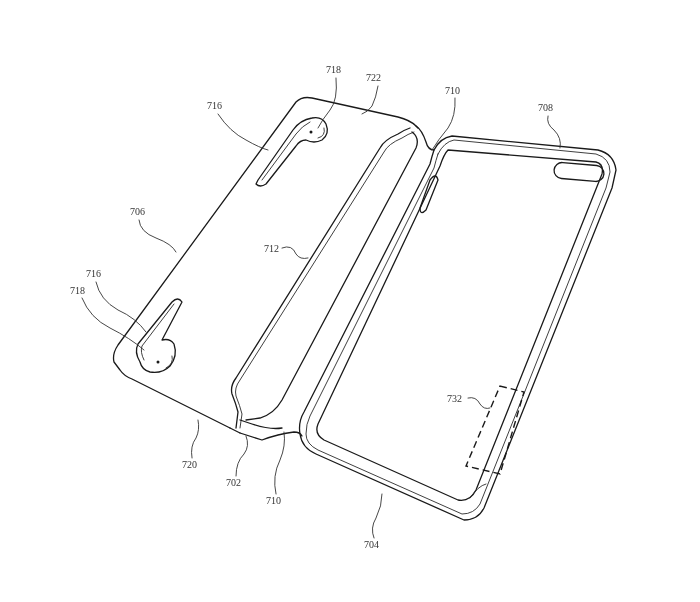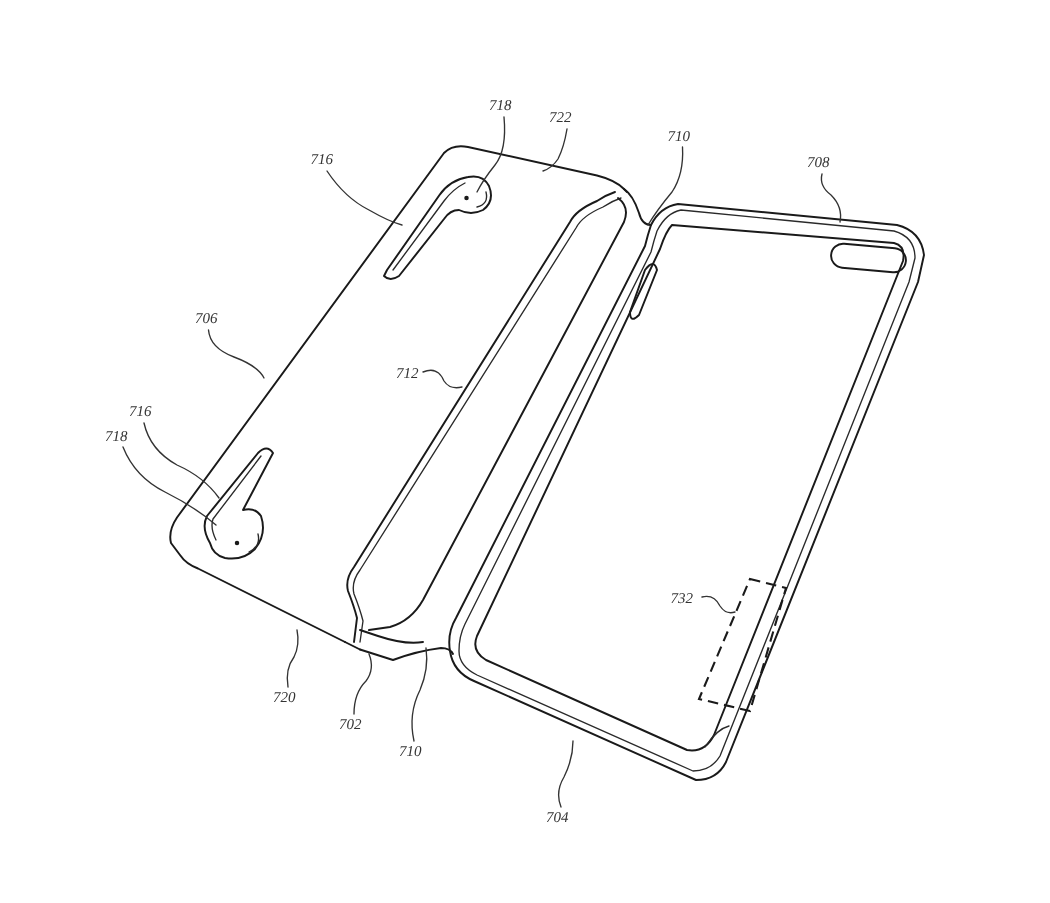--- a/index.html
+++ b/index.html
@@ -1,17 +1,17 @@
 <!DOCTYPE html>
 <html><head>
   <meta charset="utf-8">
   <style>
     html, body { margin: 0; padding: 0; background: #ffffff; }
     body { width: 700px; height: 602px; position: relative; overflow: hidden; }
-    .figure { position: absolute; left: 0; top: 0; width: 700px; height: 602px; font-style: italic; }
+    .figure { position: absolute; left: 0; top: 0; width: 700px; height: 602px; }
     svg { display: block; }
     .ln { fill: none; stroke: #1a1a1a; stroke-width: 1.3; stroke-linejoin: round; stroke-linecap: round; }
     .ln-thin { fill: none; stroke: #2a2a2a; stroke-width: 0.9; stroke-linejoin: round; stroke-linecap: round; }
     .lead { fill: none; stroke: #333333; stroke-width: 0.9; stroke-linecap: round; }
     .dash { fill: none; stroke: #1a1a1a; stroke-width: 1.4; stroke-dasharray: 7 4; }
     .lbl { font-family: "Liberation Serif", serif; font-size: 10px; fill: #333333; }
   </style>
 </head>
 <body>
 

